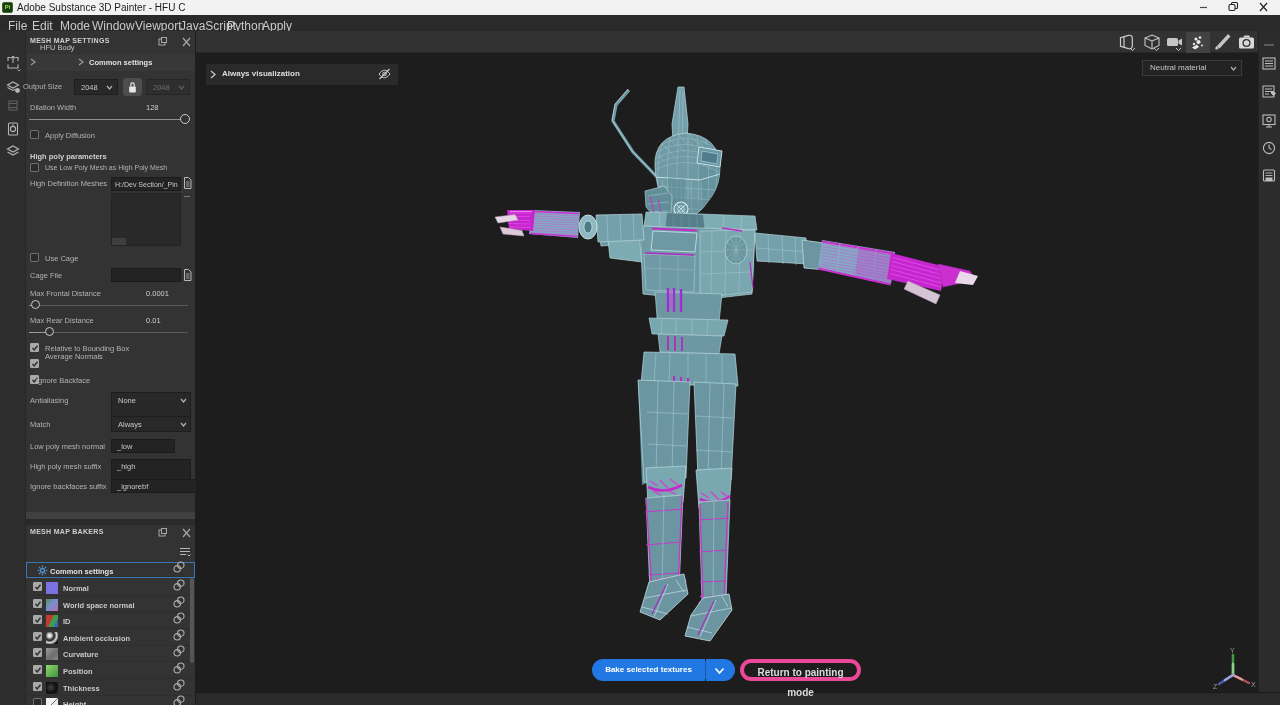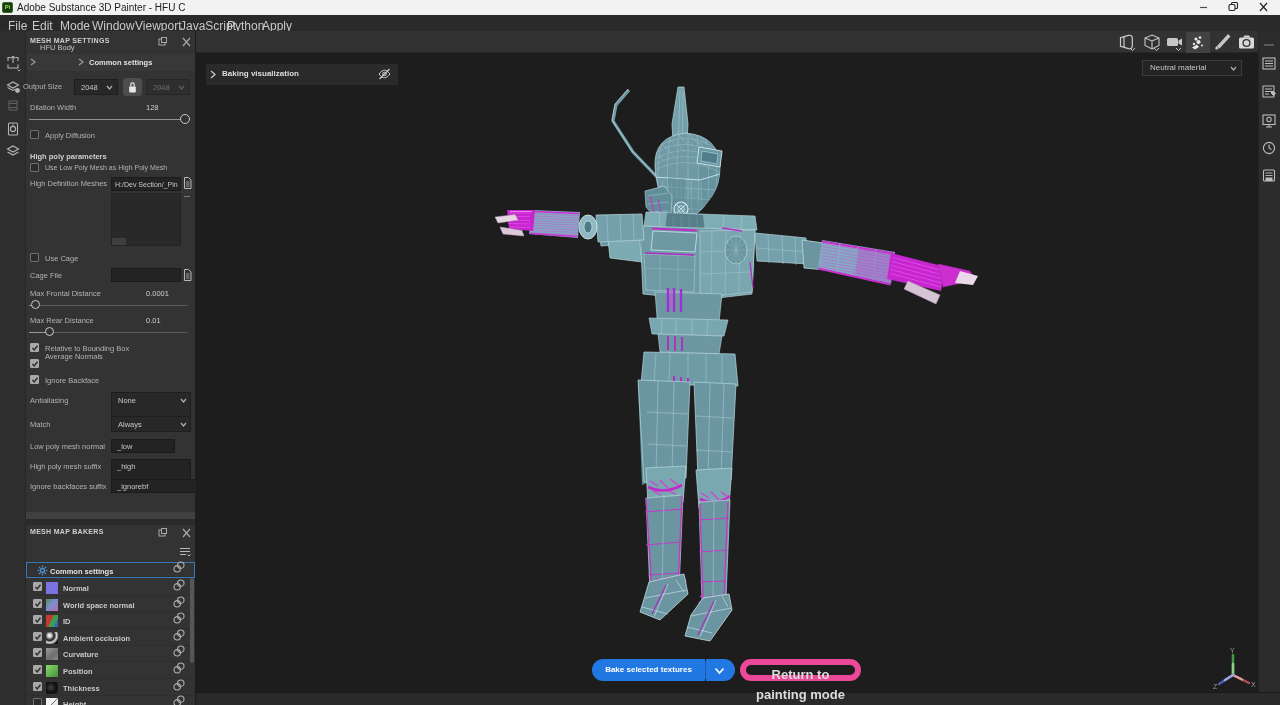--- a/index.html
+++ b/index.html
@@ -51,21 +51,21 @@
 
 #bstrip { left:196px; top:692px; width:1084px; height:13px; background:#2a2a2a;
   border-top:1px solid #1a1a1a; }
 
 #bakebtn { left:592px; top:659px; width:113px; height:22px; background:#2278e2;
   border-radius:11px 0 0 11px; color:#fff; font-size:8px; font-weight:bold;
   text-align:center; line-height:22px; }
 #bakechev { left:706px; top:659px; width:29px; height:22px; background:#2278e2;
   border-radius:0 11px 11px 0; }
 #retbtn { left:740px; top:659px; width:121px; height:22px; background:transparent;
-  border:6px solid #ec4899; border-radius:11px; color:#dcdcdc; font-size:13px;
+  border:4px solid #ec4899; border-radius:11px; color:#dcdcdc; font-size:10px;
   font-weight:bold; text-align:center; line-height:20px; }
 
 .brow { position:absolute; left:26px; width:169px; height:16px;
   box-shadow:inset 0 -1px #2e2e2e; }
 .brow .nm { position:absolute; left:37px; top:4px; font-size:7.5px; font-weight:bold;
   color:#c9c9c9; }
 .thumb { position:absolute; left:20px; top:2px; width:12px; height:12px; }
 </style>
 </head>
 <body>
@@ -176,21 +176,21 @@
   <div class="lbl" style="left:45px;top:344px">Relative to Bounding Box</div>
   <div class="cb on" style="left:30px;top:359px"></div>
   <svg class="abs" style="left:31px;top:360px;width:8px;height:8px" viewBox="0 0 8 8">
       <path d="M1.5 4 L3.2 6 L6.5 1.8" fill="none" stroke="#2d2d2d" stroke-width="1.4"></path>
     </svg>
   <div class="lbl" style="left:45px;top:352px">Average Normals</div>
   <div class="cb on" style="left:30px;top:375px"></div>
   <svg class="abs" style="left:31px;top:376px;width:8px;height:8px" viewBox="0 0 8 8">
       <path d="M1.5 4 L3.2 6 L6.5 1.8" fill="none" stroke="#2d2d2d" stroke-width="1.4"></path>
     </svg>
-  <div class="lbl" style="left:45px;top:376px">Ignore Backface</div>
+  <div class="lbl" style="left:36px;top:376px">Ignore Backface</div>
 
   <div class="lbl" style="left:30px;top:396px">Antialiasing</div>
   <div class="drop" style="left:111px;top:392px;width:80px;height:32px">None</div>
   <svg class="chev" style="left:180px;top:398px" viewBox="0 0 7 5">
       <path d="M1 1 L3.5 4 L6 1" fill="none" stroke="#b0b0b0" stroke-width="1.2"></path>
     </svg>
   <div class="lbl" style="left:30px;top:420px">Match</div>
   <div class="drop" style="left:111px;top:416px;width:80px;height:16px">Always</div>
   <svg class="chev" style="left:180px;top:422px" viewBox="0 0 7 5">
       <path d="M1 1 L3.5 4 L6 1" fill="none" stroke="#b0b0b0" stroke-width="1.2"></path>
@@ -328,21 +328,21 @@
       <path d="M7.5 121 L13 124 L18.5 121"></path>
     </g>
   </svg>
 
   <div class="abs" id="viewport"></div>
   <div class="abs" id="vtoolbar"></div>
   <div class="abs" id="bakebar"></div>
   <svg class="abs" style="left:210px;top:70px;width:6px;height:9px" viewBox="0 0 6 9">
     <path d="M1 1 L5 4.5 L1 8" fill="none" stroke="#c9c9c9" stroke-width="1.3"></path>
     </svg>
-  <div class="bold-lbl" style="left:222px;top:69px;color:#dedede;font-size:8px">Baking visualization</div>
+  <div class="bold-lbl" style="left:222px;top:69px;color:#dedede;font-size:8px">Always visualization</div>
   <svg class="abs" style="left:377px;top:67px;width:15px;height:14px" viewBox="0 0 15 14">
     <path d="M2 7 C4 4.2 6 3.2 7.5 3.2 C9 3.2 11 4.2 13 7 C11 9.8 9 10.8 7.5 10.8 C6 10.8 4 9.8 2 7 Z" fill="none" stroke="#c9c9c9" stroke-width="1"></path>
     <circle cx="7.5" cy="7" r="1.8" fill="none" stroke="#c9c9c9" stroke-width="1"></circle>
     <path d="M2.5 12 L12.5 2" stroke="#c9c9c9" stroke-width="1.2"></path>
   </svg>
   <div class="abs" id="neutral">Neutral material</div>
   <svg class="chev" style="left:1230px;top:66px" viewBox="0 0 7 5">
       <path d="M1 1 L3.5 4 L6 1" fill="none" stroke="#b0b0b0" stroke-width="1.2"></path>
     </svg>
 

